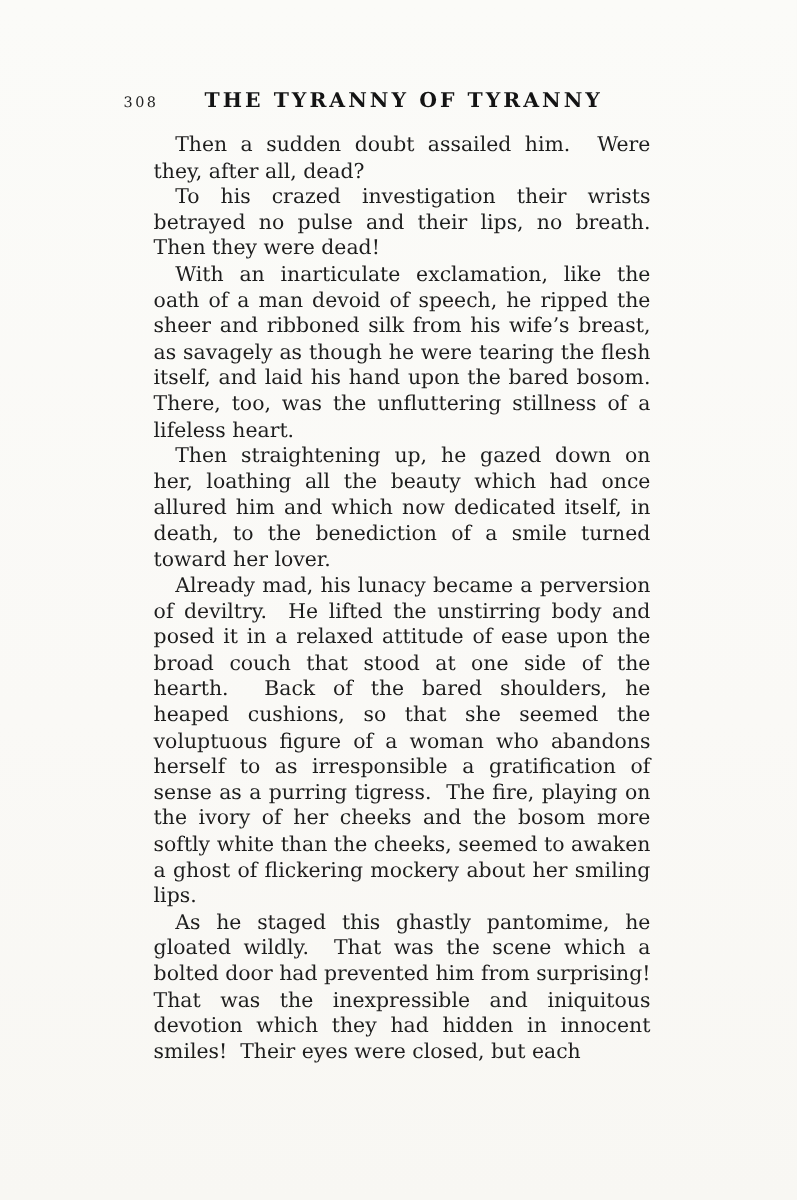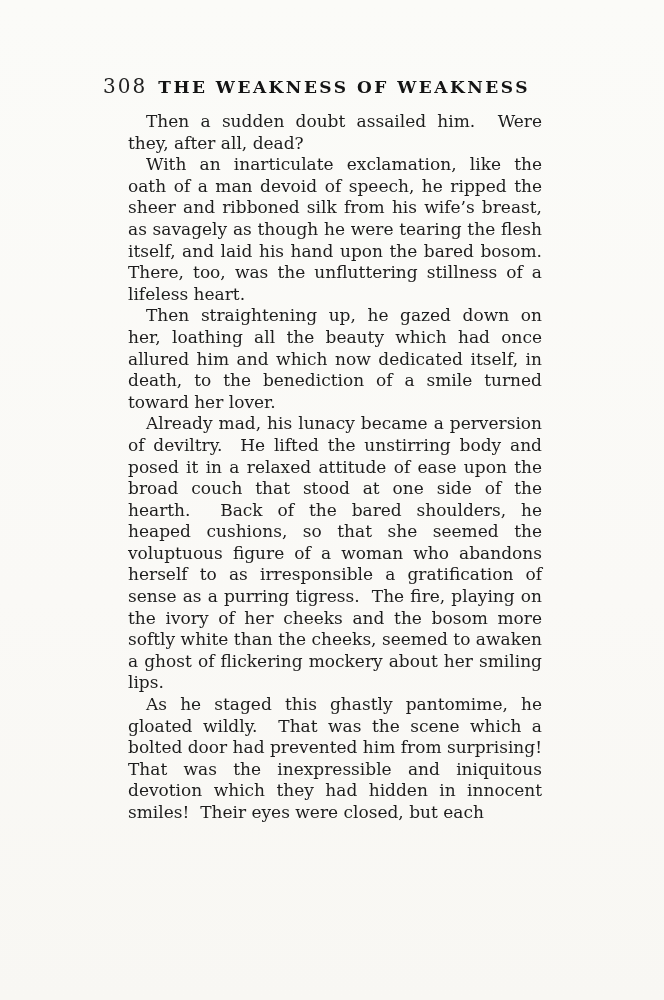--- a/index.html
+++ b/index.html
@@ -23,21 +23,21 @@
   }
   .page-header {
     position: absolute;
     top: 74px;
     left: 103px;
     width: 438px;
     display: flex;
     align-items: baseline;
   }
   .page-number {
-    font-size: 20px;
+    font-size: 12px;
     letter-spacing: 2px;
     color: #222;
   }
   .running-title {
     flex: 1;
     margin: 0;
     text-align: center;
     font-size: 17px;
     font-weight: bold;
     letter-spacing: 2.5px;
@@ -60,24 +60,25 @@
     color: #1d1d1d;
   }
 </style>
 </head>
 <body>
 
 <div class="page">
 
   <header class="page-header">
     <span class="page-number">308</span>
-    <h1 class="running-title">THE WEAKNESS OF WEAKNESS</h1>
+    <h1 class="running-title">THE TYRANNY OF TYRANNY</h1>
   </header>
 
   <main class="text-block">
     <p>Then a sudden doubt assailed him.  Were they, after all, dead?</p>
+    <p>To his crazed investigation their wrists betrayed no pulse and their lips, no breath.  Then they were dead!</p>
     <p>With an inarticulate exclamation, like the oath of a man devoid of speech, he ripped the sheer and ribboned silk from his wife’s breast, as savagely as though he were tearing the flesh itself, and laid his hand upon the bared bosom.  There, too, was the unfluttering stillness of a lifeless heart.</p>
     <p>Then straightening up, he gazed down on her, loathing all the beauty which had once allured him and which now dedicated itself, in death, to the benediction of a smile turned toward her lover.</p>
     <p>Already mad, his lunacy became a perversion of deviltry.  He lifted the unstirring body and posed it in a relaxed attitude of ease upon the broad couch that stood at one side of the hearth.  Back of the bared shoulders, he heaped cushions, so that she seemed the voluptuous figure of a woman who abandons herself to as irresponsible a gratification of sense as a purring tigress.  The fire, playing on the ivory of her cheeks and the bosom more softly white than the cheeks, seemed to awaken a ghost of flickering mockery about her smiling lips.</p>
     <p>As he staged this ghastly pantomime, he gloated wildly.  That was the scene which a bolted door had prevented him from surprising!  That was the inexpressible and iniquitous devotion which they had hidden in innocent smiles!  Their eyes were closed, but each</p>
   </main>
 
 </div>
 
 </body></html>

